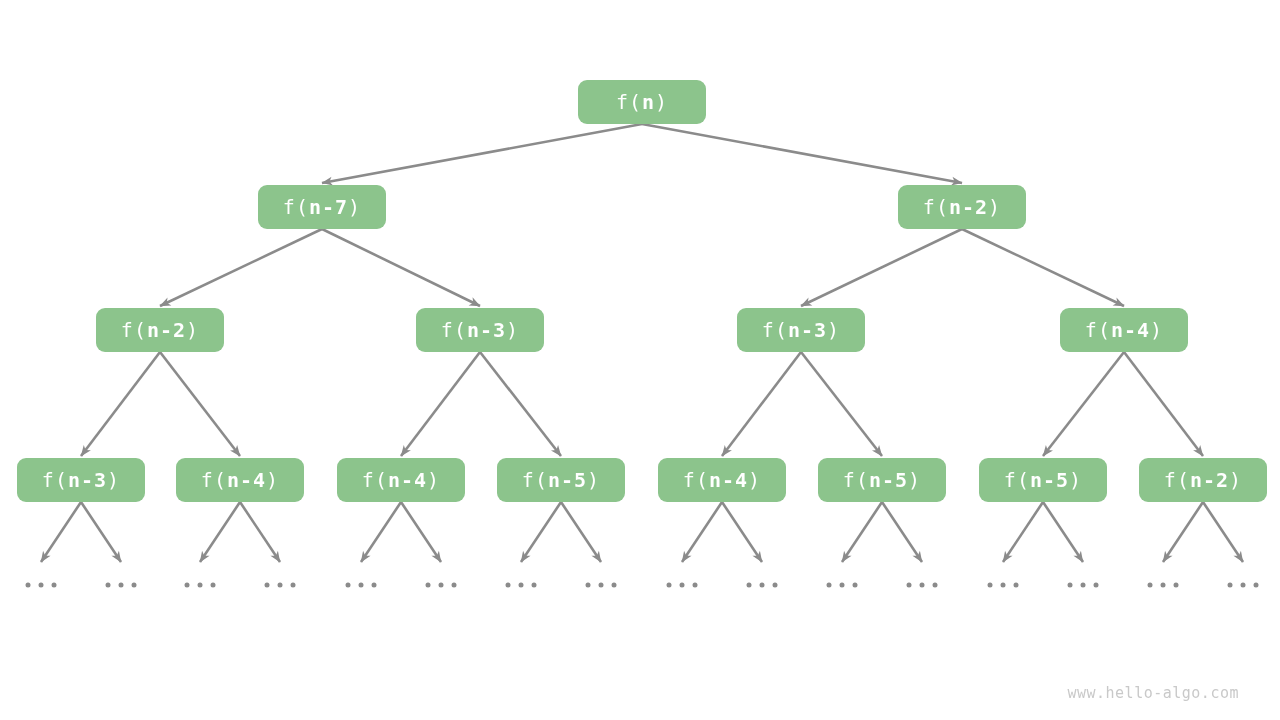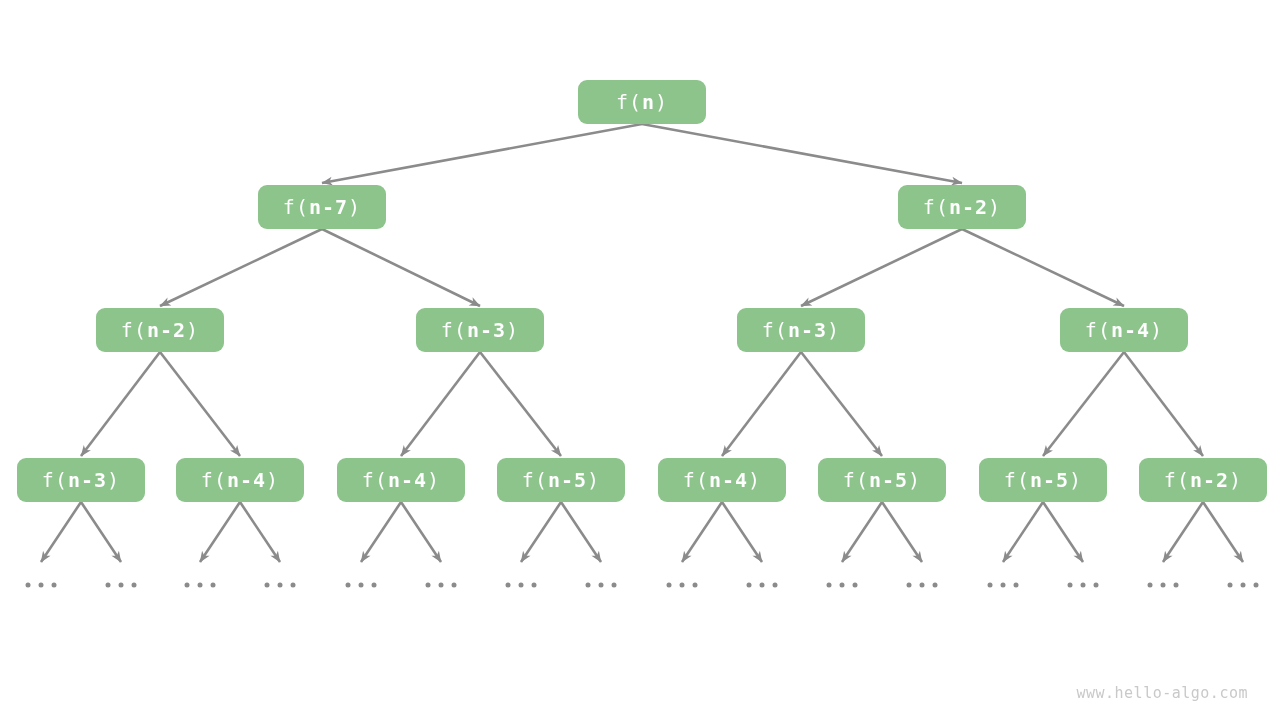--- a/index.html
+++ b/index.html
@@ -39,21 +39,21 @@
   }
   .dots i {
     display: block;
     width: 5px;
     height: 5px;
     border-radius: 50%;
     background: var(--edge, #8b8b8b);
   }
   .watermark {
     position: absolute;
-    right: 32px;
+    right: 41px;
     bottom: 18px;
     font-size: 15px;
     letter-spacing: 0.5px;
     color: var(--wm, #c9c9c9);
     margin-top: 22px;
   }
 </style>
 </head>
 <body>
 

